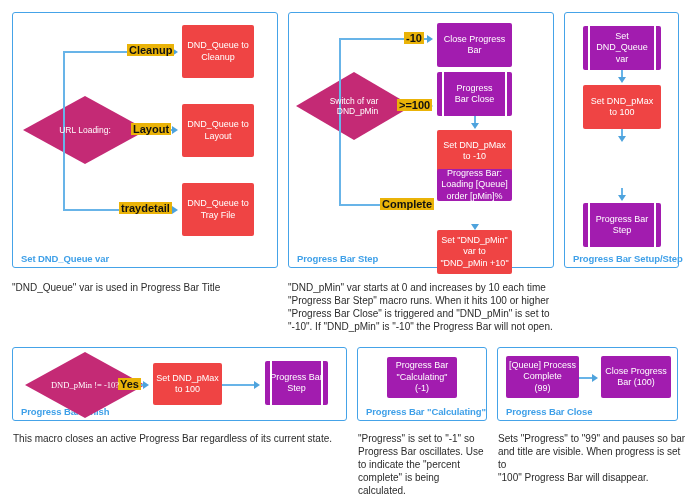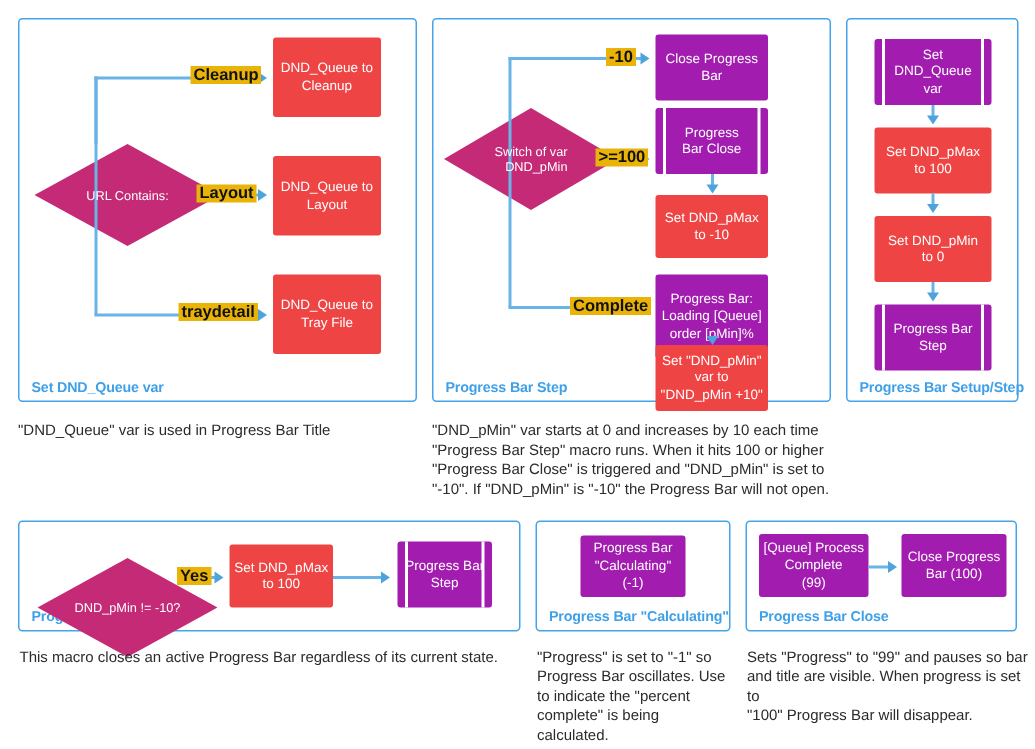--- a/index.html
+++ b/index.html
@@ -125,21 +125,21 @@
 <body>
 
 <div id="stage">
 
   <div class="panel" style="left:12px;top:12px;width:266px;height:256px;">
     <div class="panel-label">Set DND_Queue var</div>
   </div>
 
   <div class="diamond" style="left:23px;top:96px;width:124px;height:68px;">
     <div class="dshape"></div>
-    <div class="dtext">URL Contains:</div>
+    <div class="dtext">URL Loading:</div>
   </div>
 
   <div class="node green" style="left:182px;top:25px;width:72px;height:53px;">DND_Queue to
 Cleanup</div>
   <div class="node green" style="left:182px;top:104px;width:72px;height:53px;">DND_Queue to
 Layout</div>
   <div class="node green" style="left:182px;top:183px;width:72px;height:53px;">DND_Queue to
 Tray File</div>
 
   <div class="ln lnv" style="left:63px;top:51px;height:159px;"></div>
@@ -172,21 +172,21 @@
 
   <div class="node blue" style="left:437px;top:23px;width:75px;height:44px;">Close Progress
 Bar</div>
 
   <div class="node blue sub" style="left:437px;top:72px;width:75px;height:44px;">Progress
 Bar Close</div>
 
   <div class="node green" style="left:437px;top:130px;width:75px;height:42px;">Set DND_pMax
 to -10</div>
 
-  <div class="node blue" style="left:437px;top:183px;width:75px;height:56px;">Progress Bar:
+  <div class="node blue" style="left:437px;top:169px;width:75px;height:32px;">Progress Bar:
 Loading [Queue]
 order [pMin]%</div>
 
   <div class="node green" style="left:437px;top:230px;width:75px;height:44px;">Set "DND_pMin"
 var to
 "DND_pMin +10"</div>
 
   <div class="ln lnv" style="left:339px;top:38px;height:167px;"></div>
   <div class="ln lnh" style="left:339px;top:38px;width:89px;"></div>
   <div class="arrow" style="left:427px;top:35px;"></div>
@@ -213,38 +213,36 @@
 
   <div class="panel" style="left:564px;top:12px;width:115px;height:256px;">
     <div class="panel-label">Progress Bar Setup/Step</div>
   </div>
 
   <div class="node blue sub" style="left:583px;top:26px;width:78px;height:44px;">Set
 DND_Queue
 var</div>
   <div class="node green" style="left:583px;top:85px;width:78px;height:44px;">Set DND_pMax
 to 100</div>
-  <div class="node green" style="left:583px;top:144px;width:78px;height:44px;">Set DND_pMin
-to 0</div>
   <div class="node blue sub" style="left:583px;top:203px;width:78px;height:44px;">Progress Bar
 Step</div>
 
   <div class="ln lnv" style="left:621px;top:70px;height:8px;"></div>
   <div class="arrowdn" style="left:617.5px;top:77px;"></div>
   <div class="ln lnv" style="left:621px;top:129px;height:8px;"></div>
   <div class="arrowdn" style="left:617.5px;top:136px;"></div>
   <div class="ln lnv" style="left:621px;top:188px;height:8px;"></div>
   <div class="arrowdn" style="left:617.5px;top:195px;"></div>
 
 
   <div class="panel" style="left:12px;top:347px;width:335px;height:74px;">
     <div class="panel-label">Progress Bar Finish</div>
   </div>
 
-  <div class="diamond" style="left:25px;top:372px;width:120px;height:66px;">
+  <div class="diamond" style="left:25px;top:352px;width:120px;height:66px;font-family:Liberation Serif, serif;">
     <div class="dshape"></div>
     <div class="dtext">DND_pMin != -10?</div>
   </div>
 
   <div class="node green" style="left:153px;top:363px;width:69px;height:42px;">Set DND_pMax
 to 100</div>
   <div class="node blue sub" style="left:265px;top:361px;width:63px;height:44px;">Progress Bar
 Step</div>
 
   <div class="ln lnh" style="left:145px;top:384px;width:0px;"></div>

